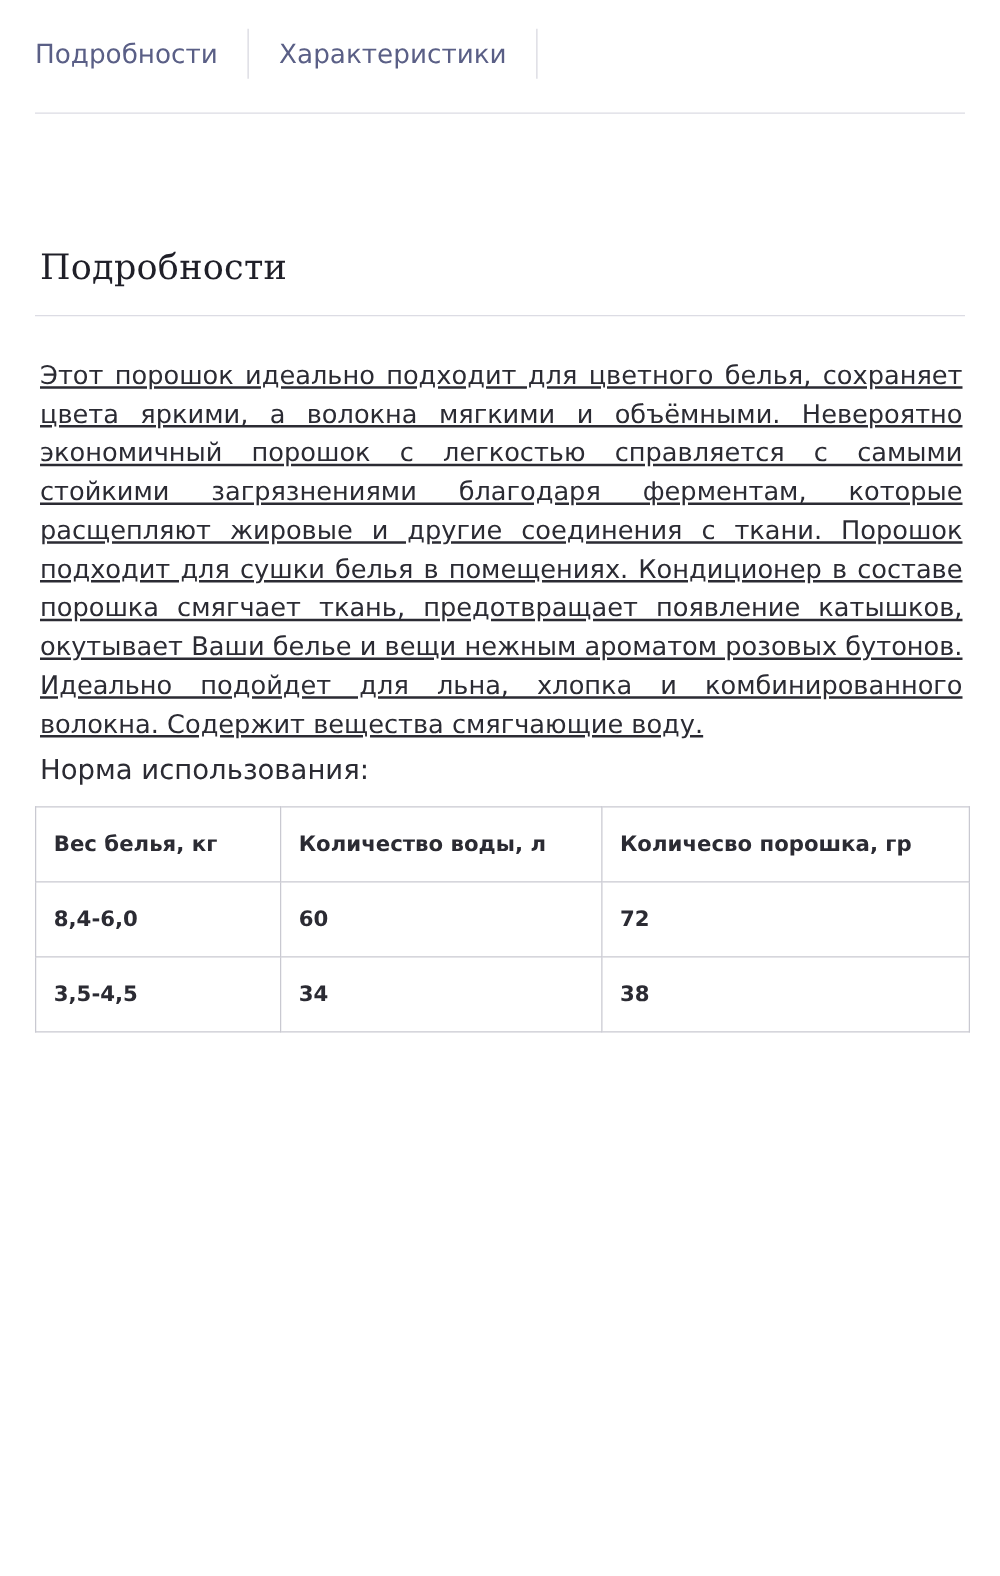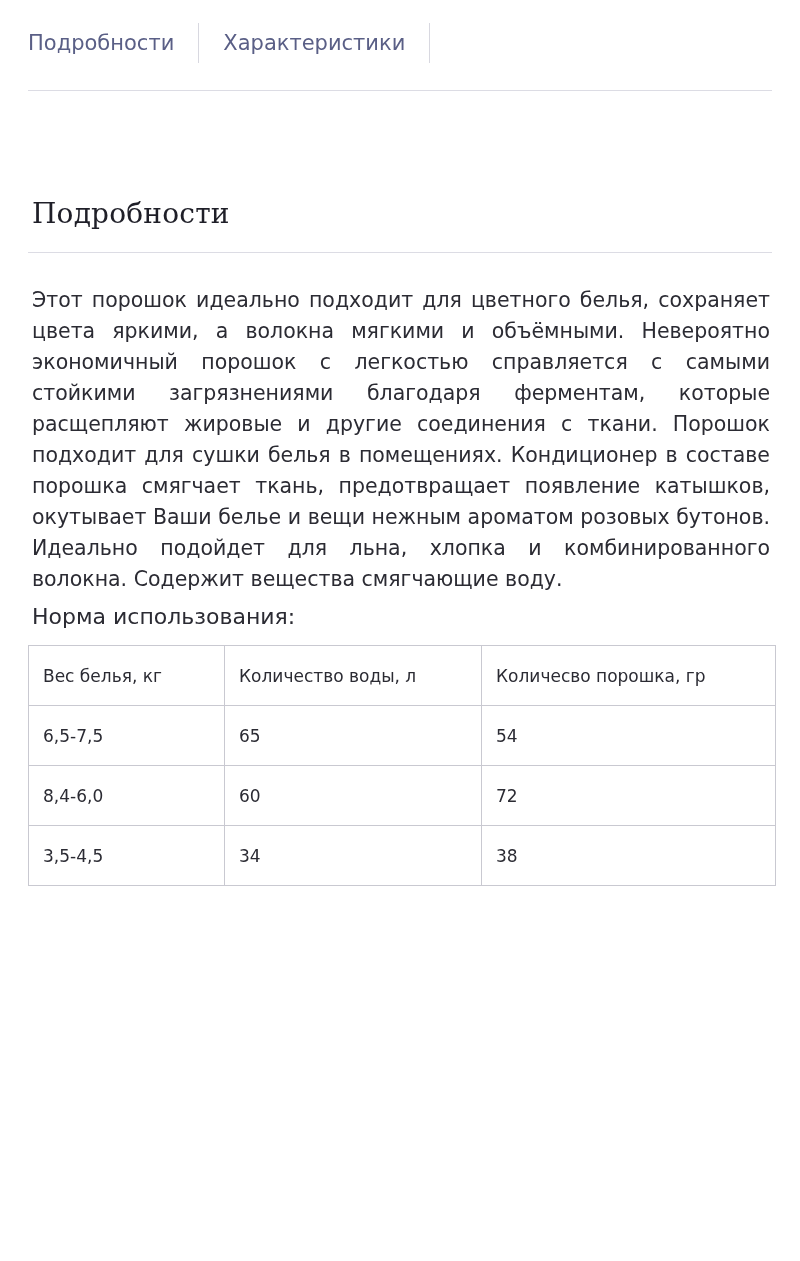--- a/index.html
+++ b/index.html
@@ -71,21 +71,21 @@
 
   
   .body-text {
     margin: 32px 30px 0 32px;
     font-size: 20.5px;
     line-height: 31px;
     color: #2b2b33;
     text-align: justify;
     text-justify: inter-word;
   }
-  .body-text p { margin: 0; }
+  .body-text p { margin: 0; text-decoration: underline; }
 
   .norma {
     margin: 0 30px 0 32px;
     font-size: 22px;
     line-height: 31px;
     color: #2b2b33;
     padding-top: 6px;
   }
 
   
@@ -95,21 +95,21 @@
     border-collapse: collapse;
     table-layout: fixed;
     font-size: 17px;
     color: #2b2b33;
   }
   table.norm-table td,
   table.norm-table th {
     border: 1px solid #c9c9d1;
     padding: 17px 14px;
     text-align: left;
-    font-weight: 400;
+    font-weight: 700;
     vertical-align: middle;
     height: 25px;
   }
   table.norm-table col.c1 { width: 196px; }
   table.norm-table col.c2 { width: 257px; }
   table.norm-table col.c3 { width: 294px; }
 </style>
 </head>
 <body>
 
@@ -141,25 +141,20 @@
       </colgroup>
     <thead>
       <tr>
         <th>Вес белья, кг</th>
         <th>Количество воды, л</th>
         <th>Количесво порошка, гр</th>
       </tr>
     </thead>
     <tbody>
       <tr>
-        <td>6,5-7,5</td>
-        <td>65</td>
-        <td>54</td>
-      </tr>
-      <tr>
         <td>8,4-6,0</td>
         <td>60</td>
         <td>72</td>
       </tr>
       <tr>
         <td>3,5-4,5</td>
         <td>34</td>
         <td>38</td>
       </tr>
     </tbody>

